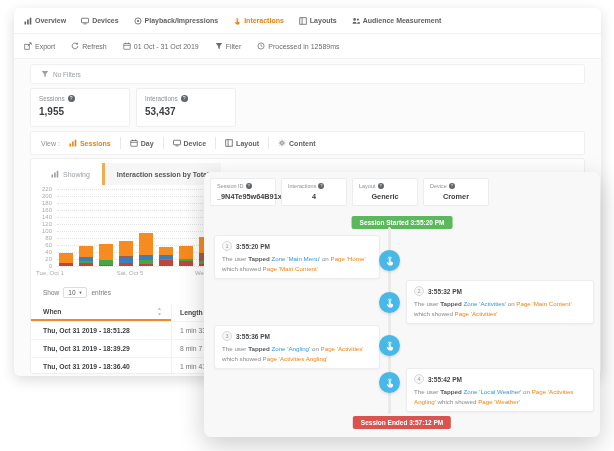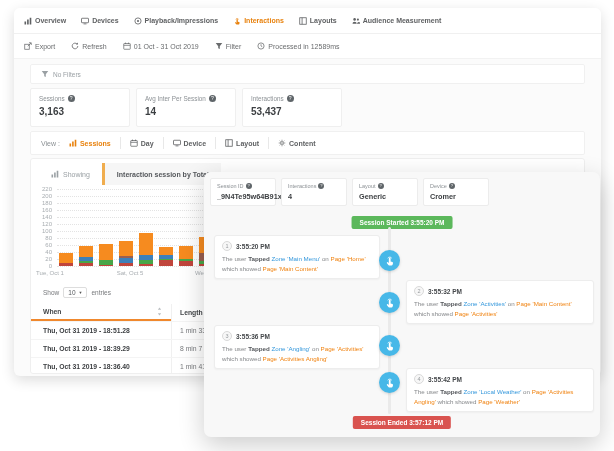--- a/index.html
+++ b/index.html
@@ -90,21 +90,21 @@
   .header-row .col-len { font-weight:bold; color:#44474a; }
   .cell-when { font-weight:bold; color:#3c3f42; font-size:6.8px; }
   .sort-ico { width:7px; height:9px; margin-right:8px; color:#b9bdc0; }
   .sort-ico svg { width:100%; height:100%; display:block; }
 
   
   .overlay { position:absolute; left:204px; top:172px; width:396px; height:265px;
     background:#f8f8f8; border-radius:7px; box-shadow:0 8px 26px rgba(0,0,0,.20); }
   .info-cards { position:absolute; left:6px; top:6px; display:flex; gap:5px; }
   .info-card { width:66px; height:28px; background:#fff; border:1px solid #ececec;
-    border-radius:2px; padding:4px 6px; }
+    border-radius:2px; padding:4px 6px;text-align:center; }
   .info-label { font-size:5.5px; color:#8b9094; display:flex; align-items:center;
     gap:2px; white-space:nowrap; }
   .info-label .help-ico { width:6px; height:6px; font-size:4px; line-height:6px; }
   .info-value { font-size:7.3px; font-weight:bold; color:#3c3f42; margin-top:3px;
     white-space:nowrap; }
 
   .badge { position:absolute; color:#fff; font-size:6.5px; font-weight:bold;
     padding:3px 8px; border-radius:2px; white-space:nowrap; }
   .badge-start { background:#5cb85c; top:44px; left:50%; transform:translateX(-50%); }
   .badge-end { background:#d9534f; top:244px; left:50%; transform:translateX(-50%); }
@@ -249,28 +249,21 @@
         </svg>
       </span>
     <span>No Filters</span>
   </div>
   <div class="stats-row" id="statsRow">
       <div class="stat-card">
         <div class="stat-label">
           <span>Sessions</span>
           <span class="help-ico"></span>
         </div>
-        <div class="stat-value">3,163</div>
-      </div>
-      <div class="stat-card">
-        <div class="stat-label">
-          <span>Avg Inter Per Session</span>
-          <span class="help-ico"></span>
-        </div>
-        <div class="stat-value">14</div>
+        <div class="stat-value">1,955</div>
       </div>
       <div class="stat-card">
         <div class="stat-label">
           <span>Interactions</span>
           <span class="help-ico"></span>
         </div>
         <div class="stat-value">53,437</div>
       </div>
     </div>
   <div class="viewbar" id="viewBar">

